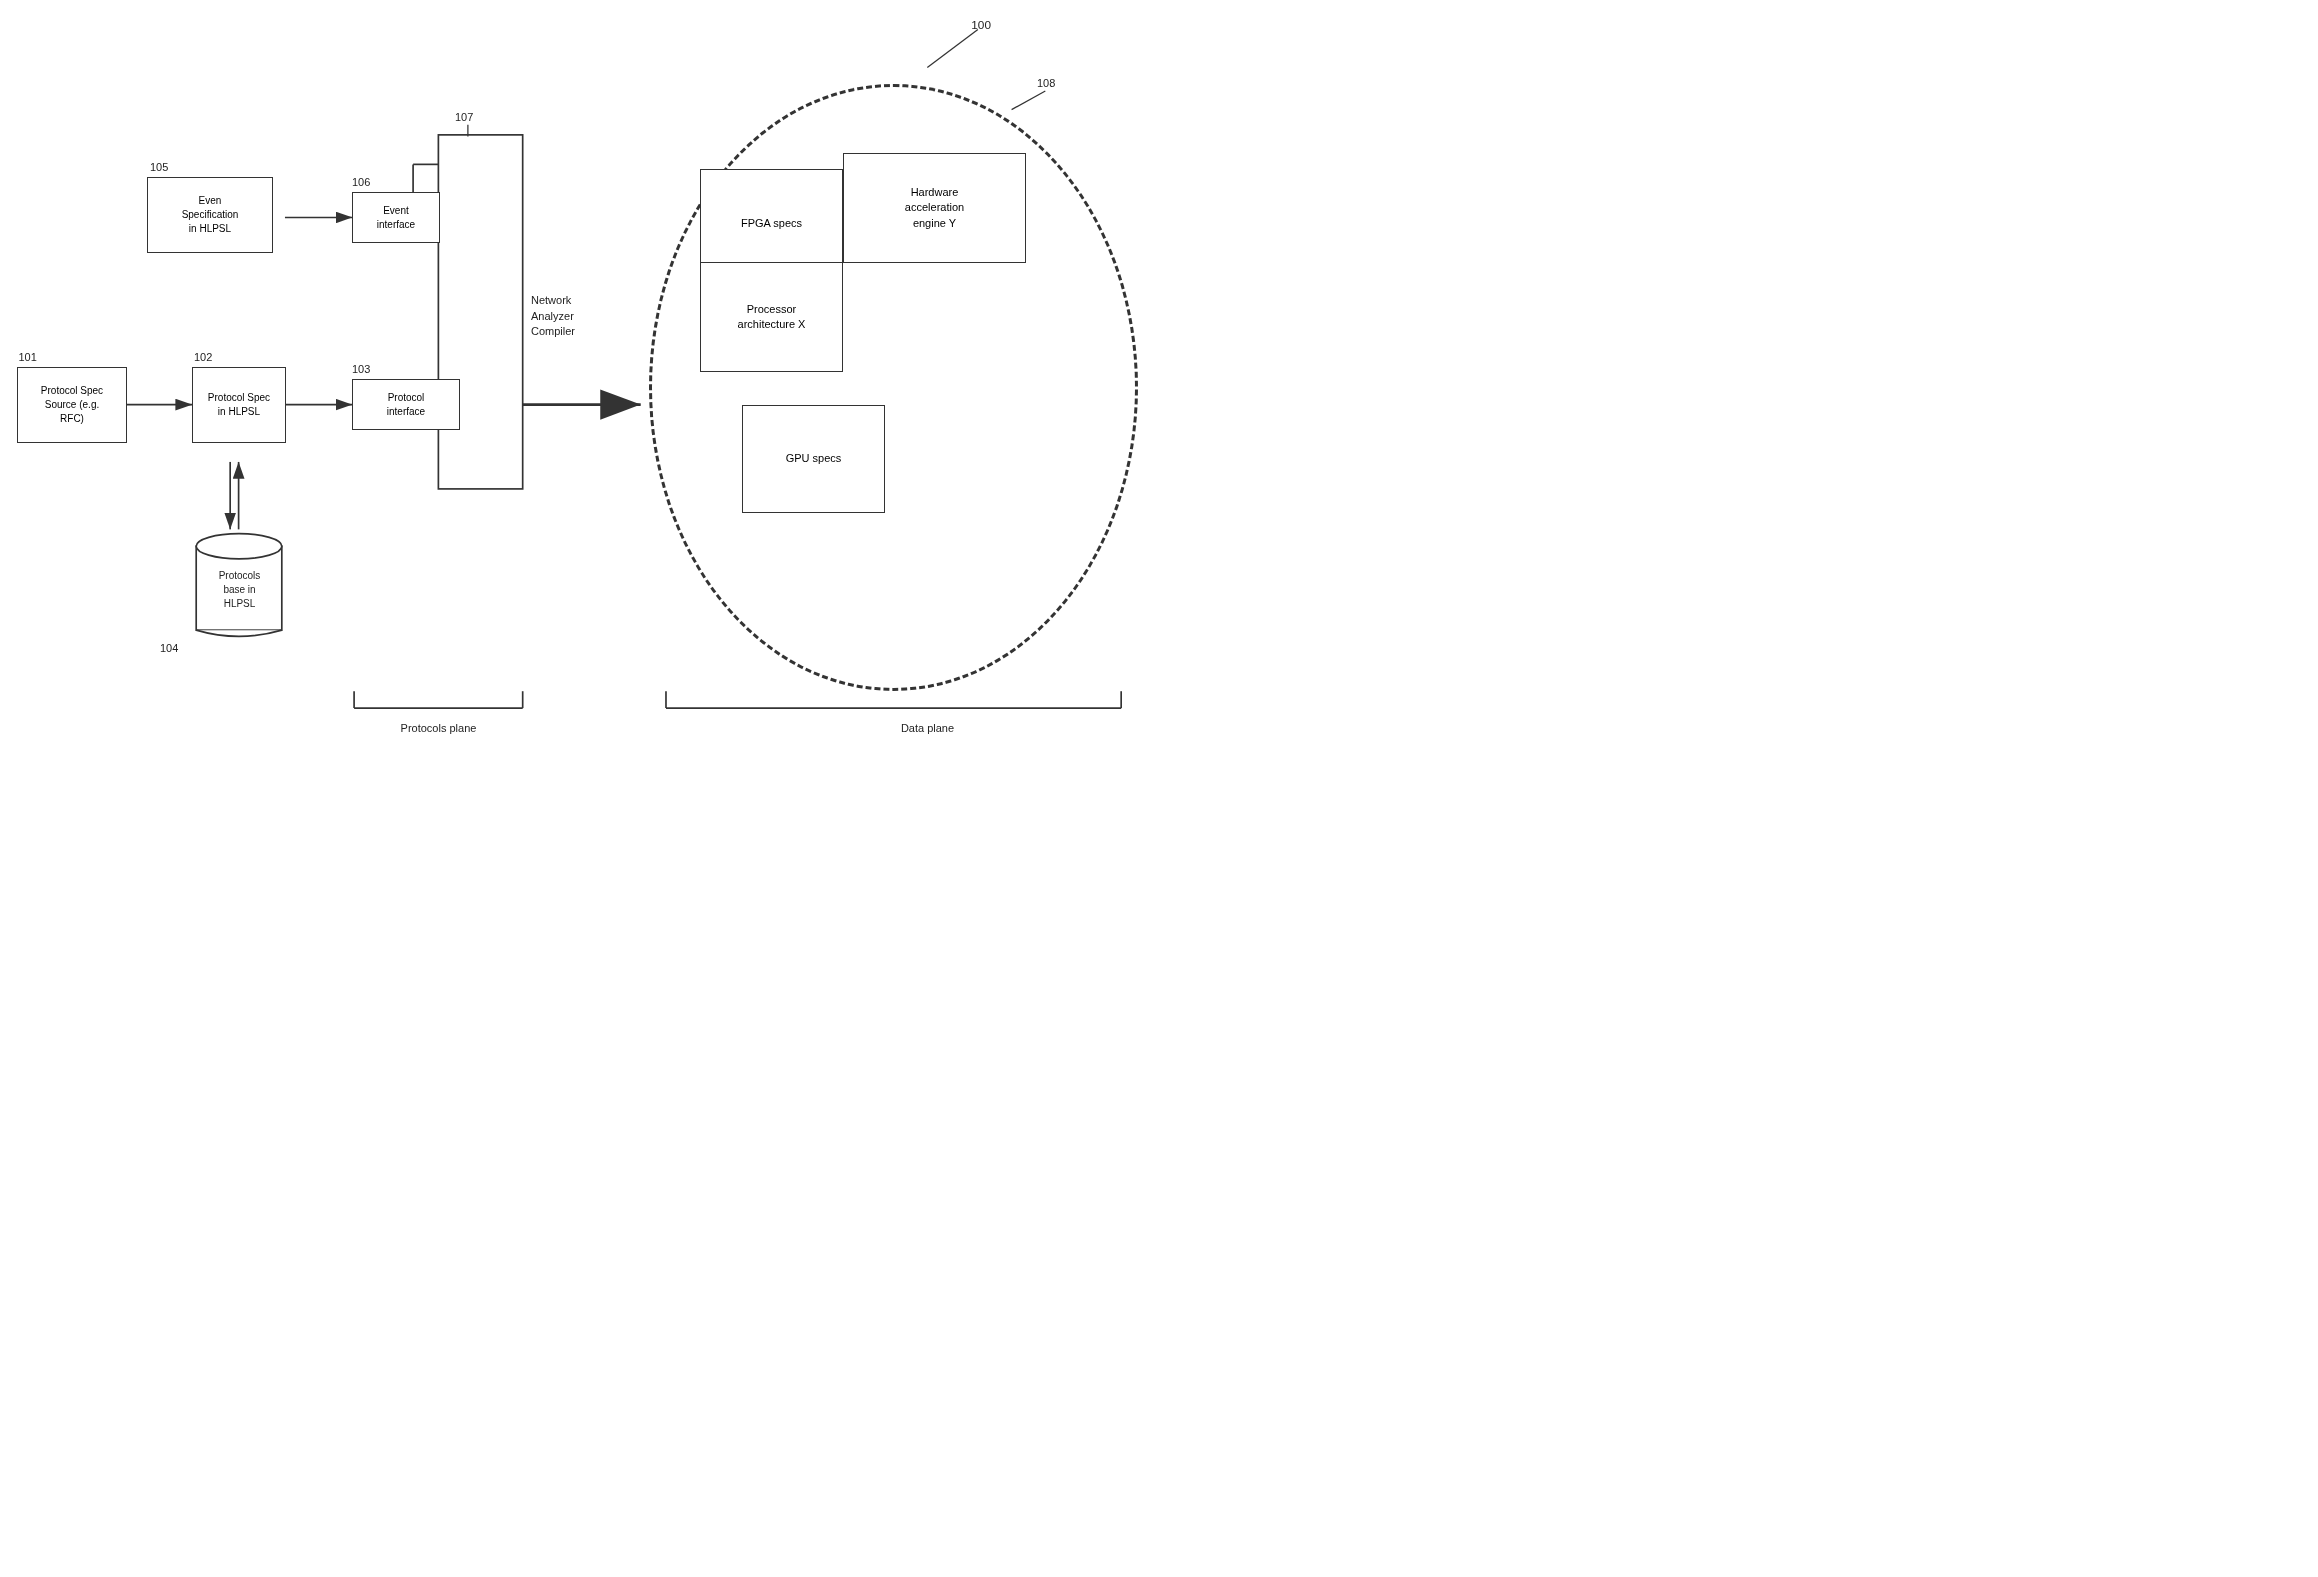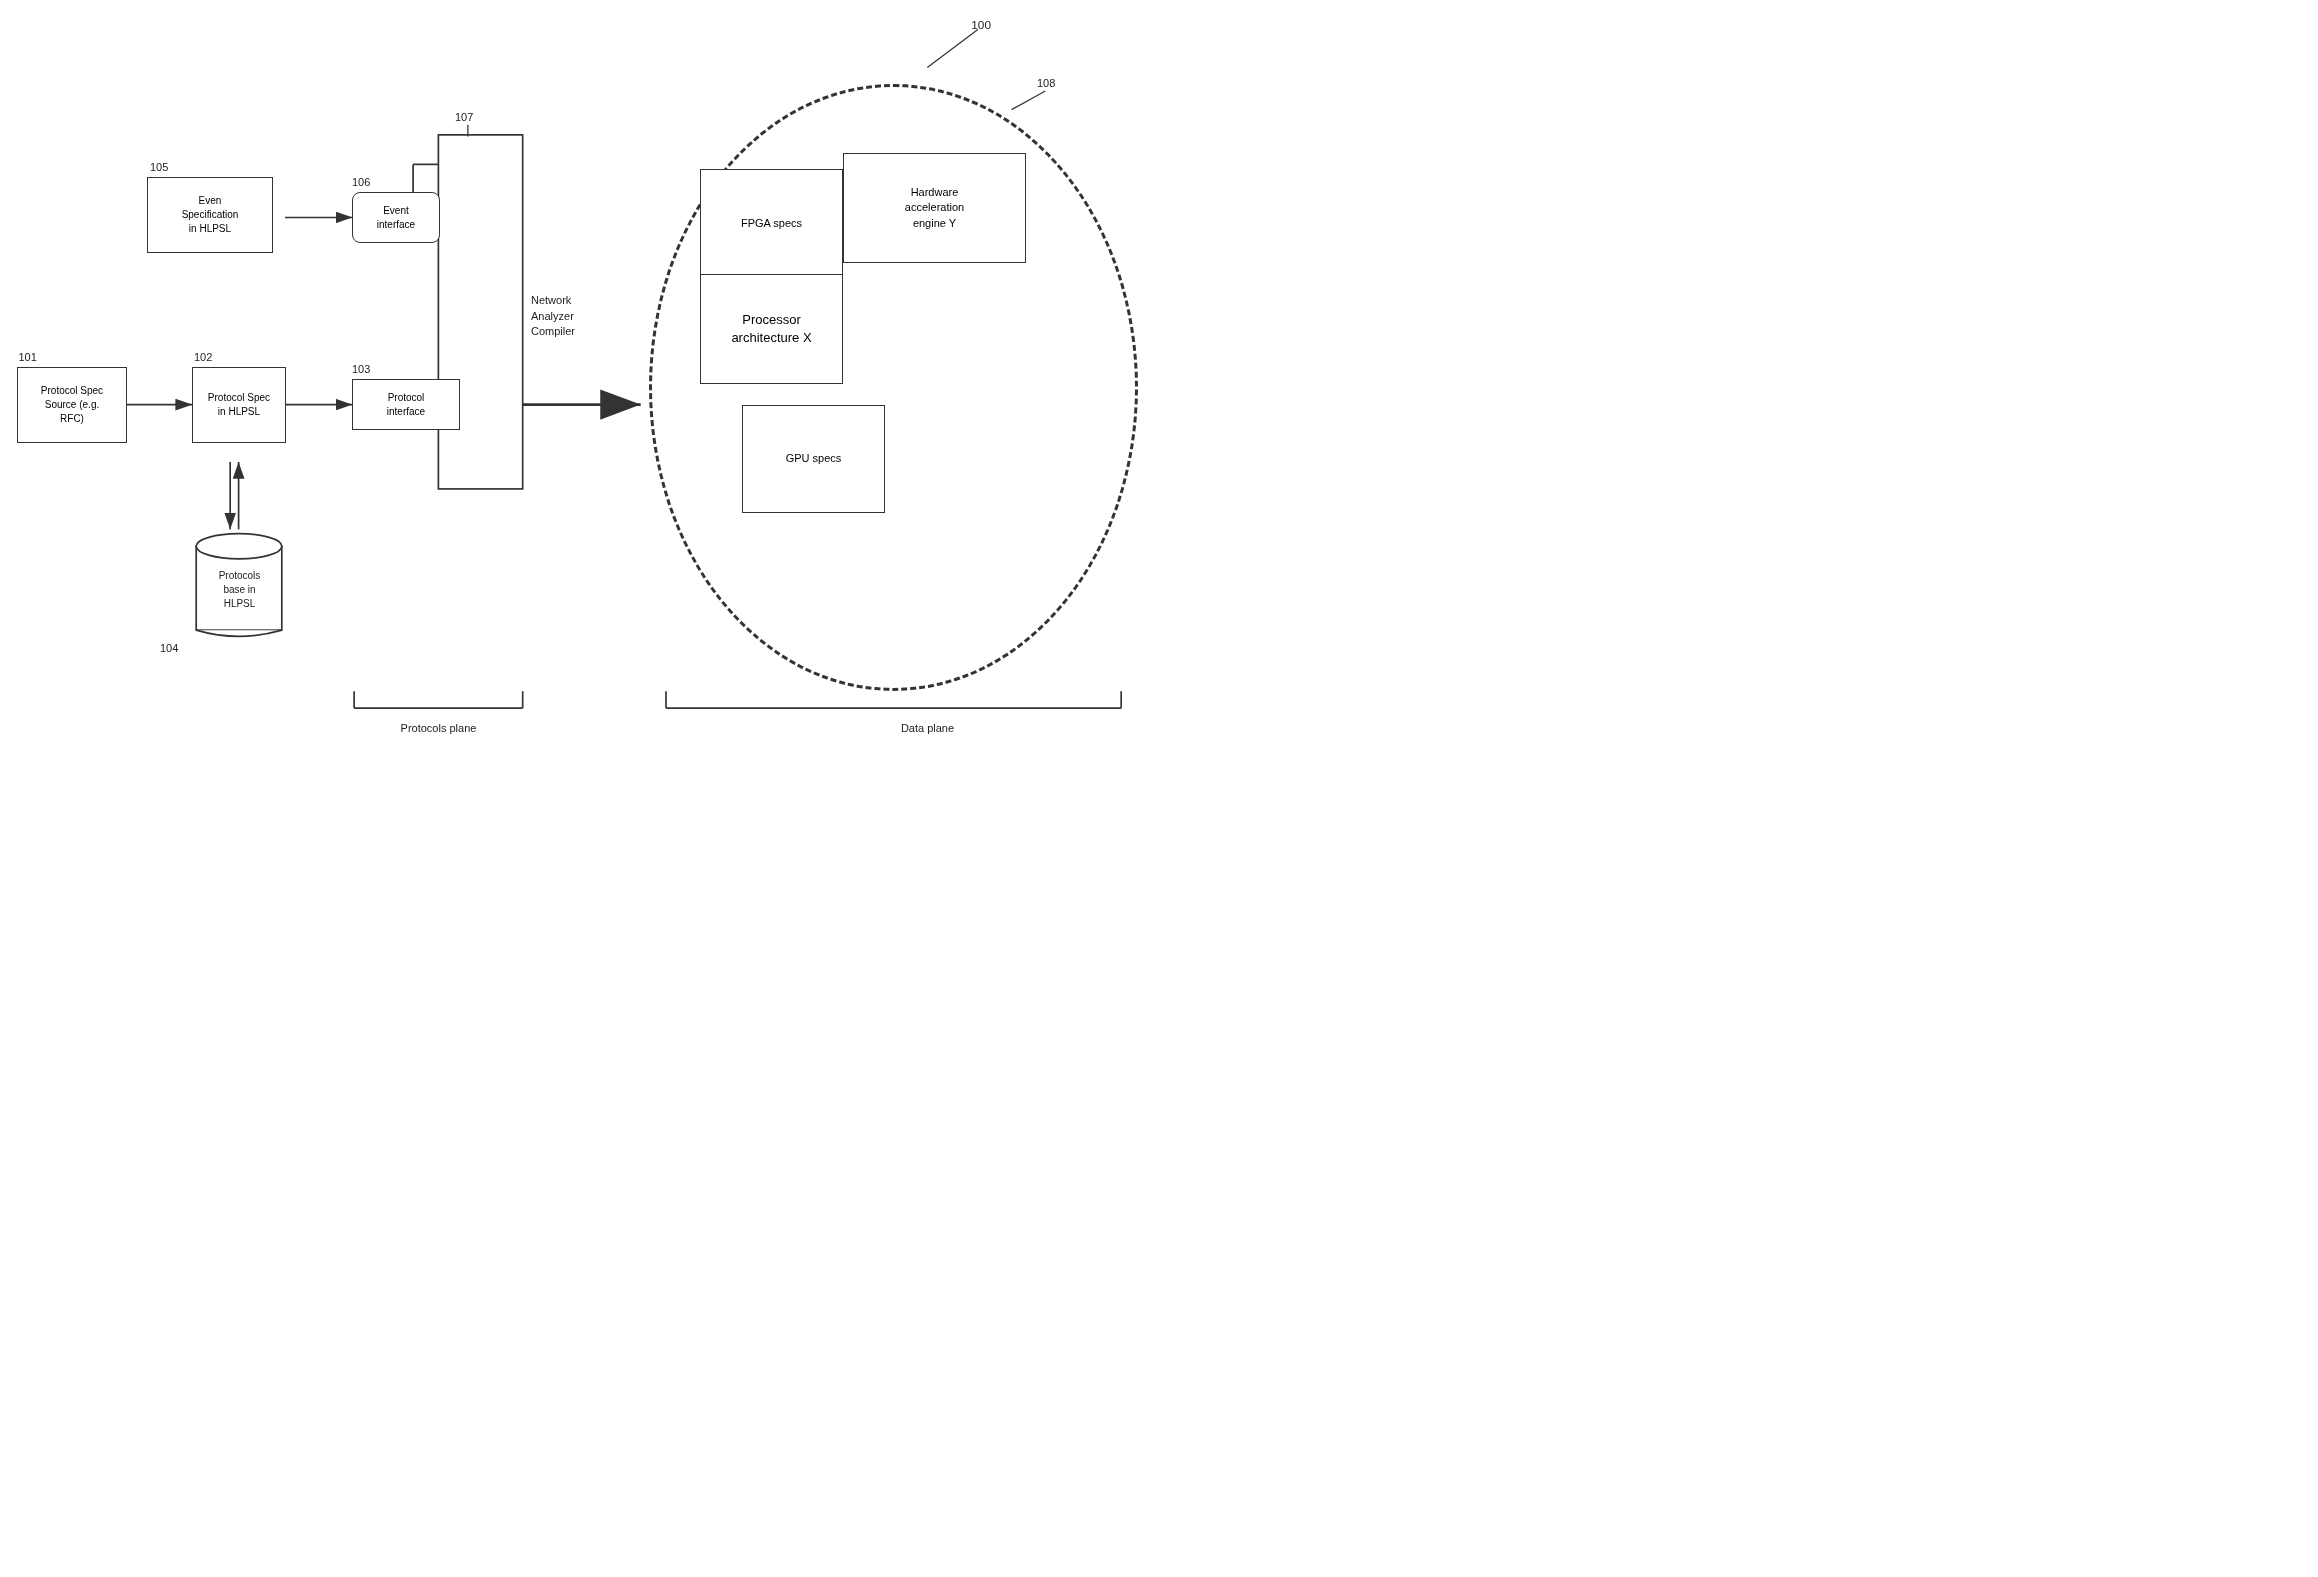--- a/index.html
+++ b/index.html
@@ -121,21 +121,21 @@
   </div>
   <div class="label" style="left:352px; top:362px;">103</div>
 
   <div class="box" style="left:147px; top:177px; width:126px; height:76px; font-size:10px;">
     <span style="white-space:pre-line; text-align:center;">Even
 Specification
 in HLPSL</span>
   </div>
   <div class="label" style="left:150px; top:160px;">105</div>
 
-  <div class="box" style="left:352px; top:192px; width:88px; height:51px; font-size:10px;border-radius:8px;">
+  <div class="box" style="left:352px; top:192px; width:88px; height:51px; font-size:10px;">
     <span style="white-space:pre-line;">Event
 interface</span>
   </div>
   <div class="label" style="left:352px; top:175px;">106</div>
 
   <div class="label" style="left:455px; top:110px;">107</div>
 
   <svg style="position:absolute;top:0;left:0;width:100%;height:100%;pointer-events:none;" viewBox="0 0 1376 936" width="1160" height="789">
     <line x1="555" y1="148" x2="555" y2="162" stroke="#333" stroke-width="1.5"></line>
   </svg>
@@ -156,21 +156,21 @@
   <div class="box" style="left:700px; top:169px; width:143px; height:110px; font-size:11px;">
     <span>FPGA specs</span>
   </div>
 
   <div class="box" style="left:843px; top:153px; width:183px; height:110px; font-size:11px;">
     <span style="white-space:pre-line; text-align:center;">Hardware
 acceleration
 engine Y</span>
   </div>
 
-  <div class="box" style="left:700px; top:274px; width:143px; height:110px; font-size:13px;">
+  <div class="box" style="left:700px; top:262px; width:143px; height:110px; font-size:11px;">
     <span style="white-space:pre-line; text-align:center;">Processor
 architecture X</span>
   </div>
 
 
   <div class="box" style="left:742px; top:405px; width:143px; height:108px; font-size:11px;">
     <span>GPU specs</span>
   </div>
 
   <svg style="position:absolute; left:192px; top:529px; width:94px; height:110px;" viewBox="0 0 112 130" width="94" height="110">

